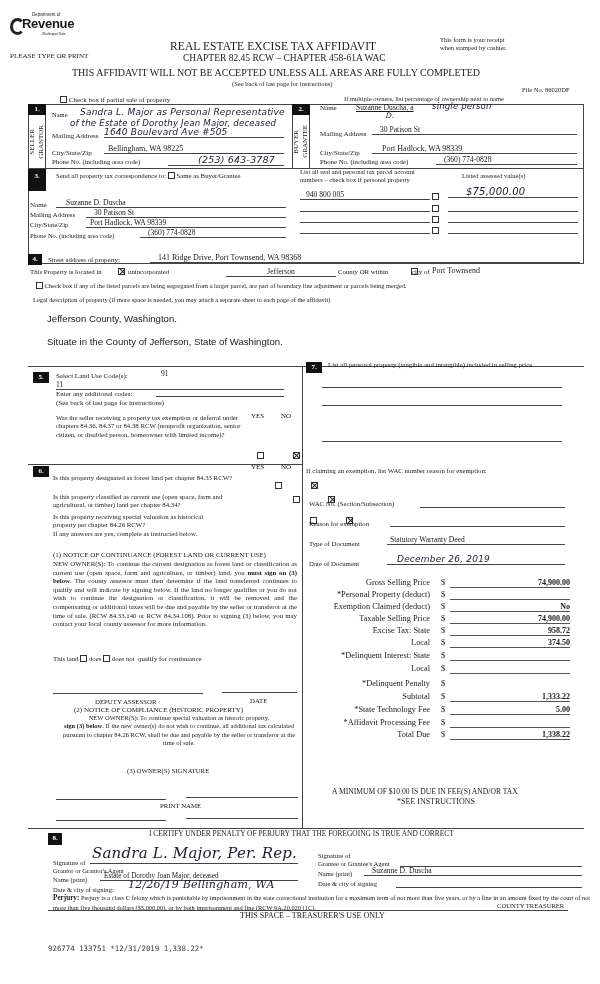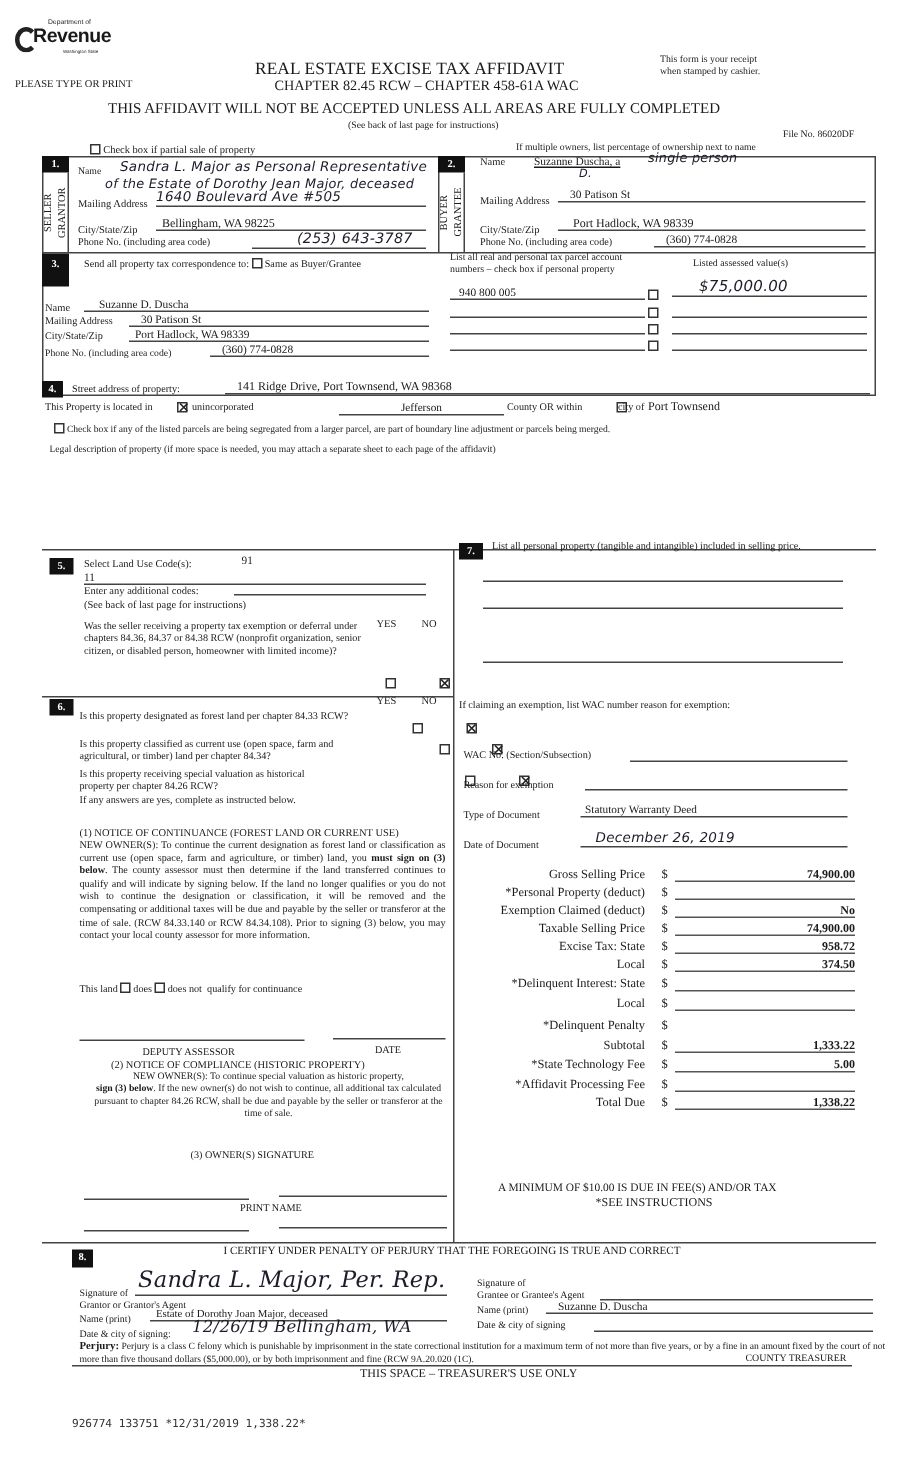--- a/index.html
+++ b/index.html
@@ -148,20 +148,22 @@
   <span class="abs cb" style="left:372px;top:1px;"></span>
   <span class="abs" style="left:382px;top:1px;">city of</span>
   <span class="abs bold" style="left:402px;top:-1px;font-size:8px;">Port Townsend</span>
 </div>
 <div class="abs" style="left:36px;top:282px;font-size:6.4px;">
   <span class="cb"></span>
   <span>Check box if any of the listed parcels are being segregated from a larger parcel, are part of boundary line adjustment or parcels being merged.</span>
 </div>
 <div class="abs" style="left:33px;top:296px;font-size:6.4px;">Legal description of property (if more space is needed, you may attach a separate sheet to each page of the affidavit)</div>
 <div class="abs sans" style="left:47px;top:313px;font-size:9.6px;line-height:11.5px;">
+  <div>Jefferson County, Washington.</div>
+  <div style="margin-top:11px;">Situate in the County of Jefferson, State of Washington.</div>
 </div>
 
 
 <div class="abs" style="left:28px;top:366px;width:556px;height:0.8px;background:#444;"></div>
 <div class="abs" style="left:302px;top:366px;width:0.8px;height:462px;background:#444;"></div>
 
 
 <div class="abs num-box" style="left:33px;top:372px;width:16px;">5.</div>
 <div class="abs" style="left:56px;top:372px;font-size:7px;">Select Land Use Code(s):</div>
 <div class="abs" style="left:161px;top:369px;font-size:7.5px;">91</div>

